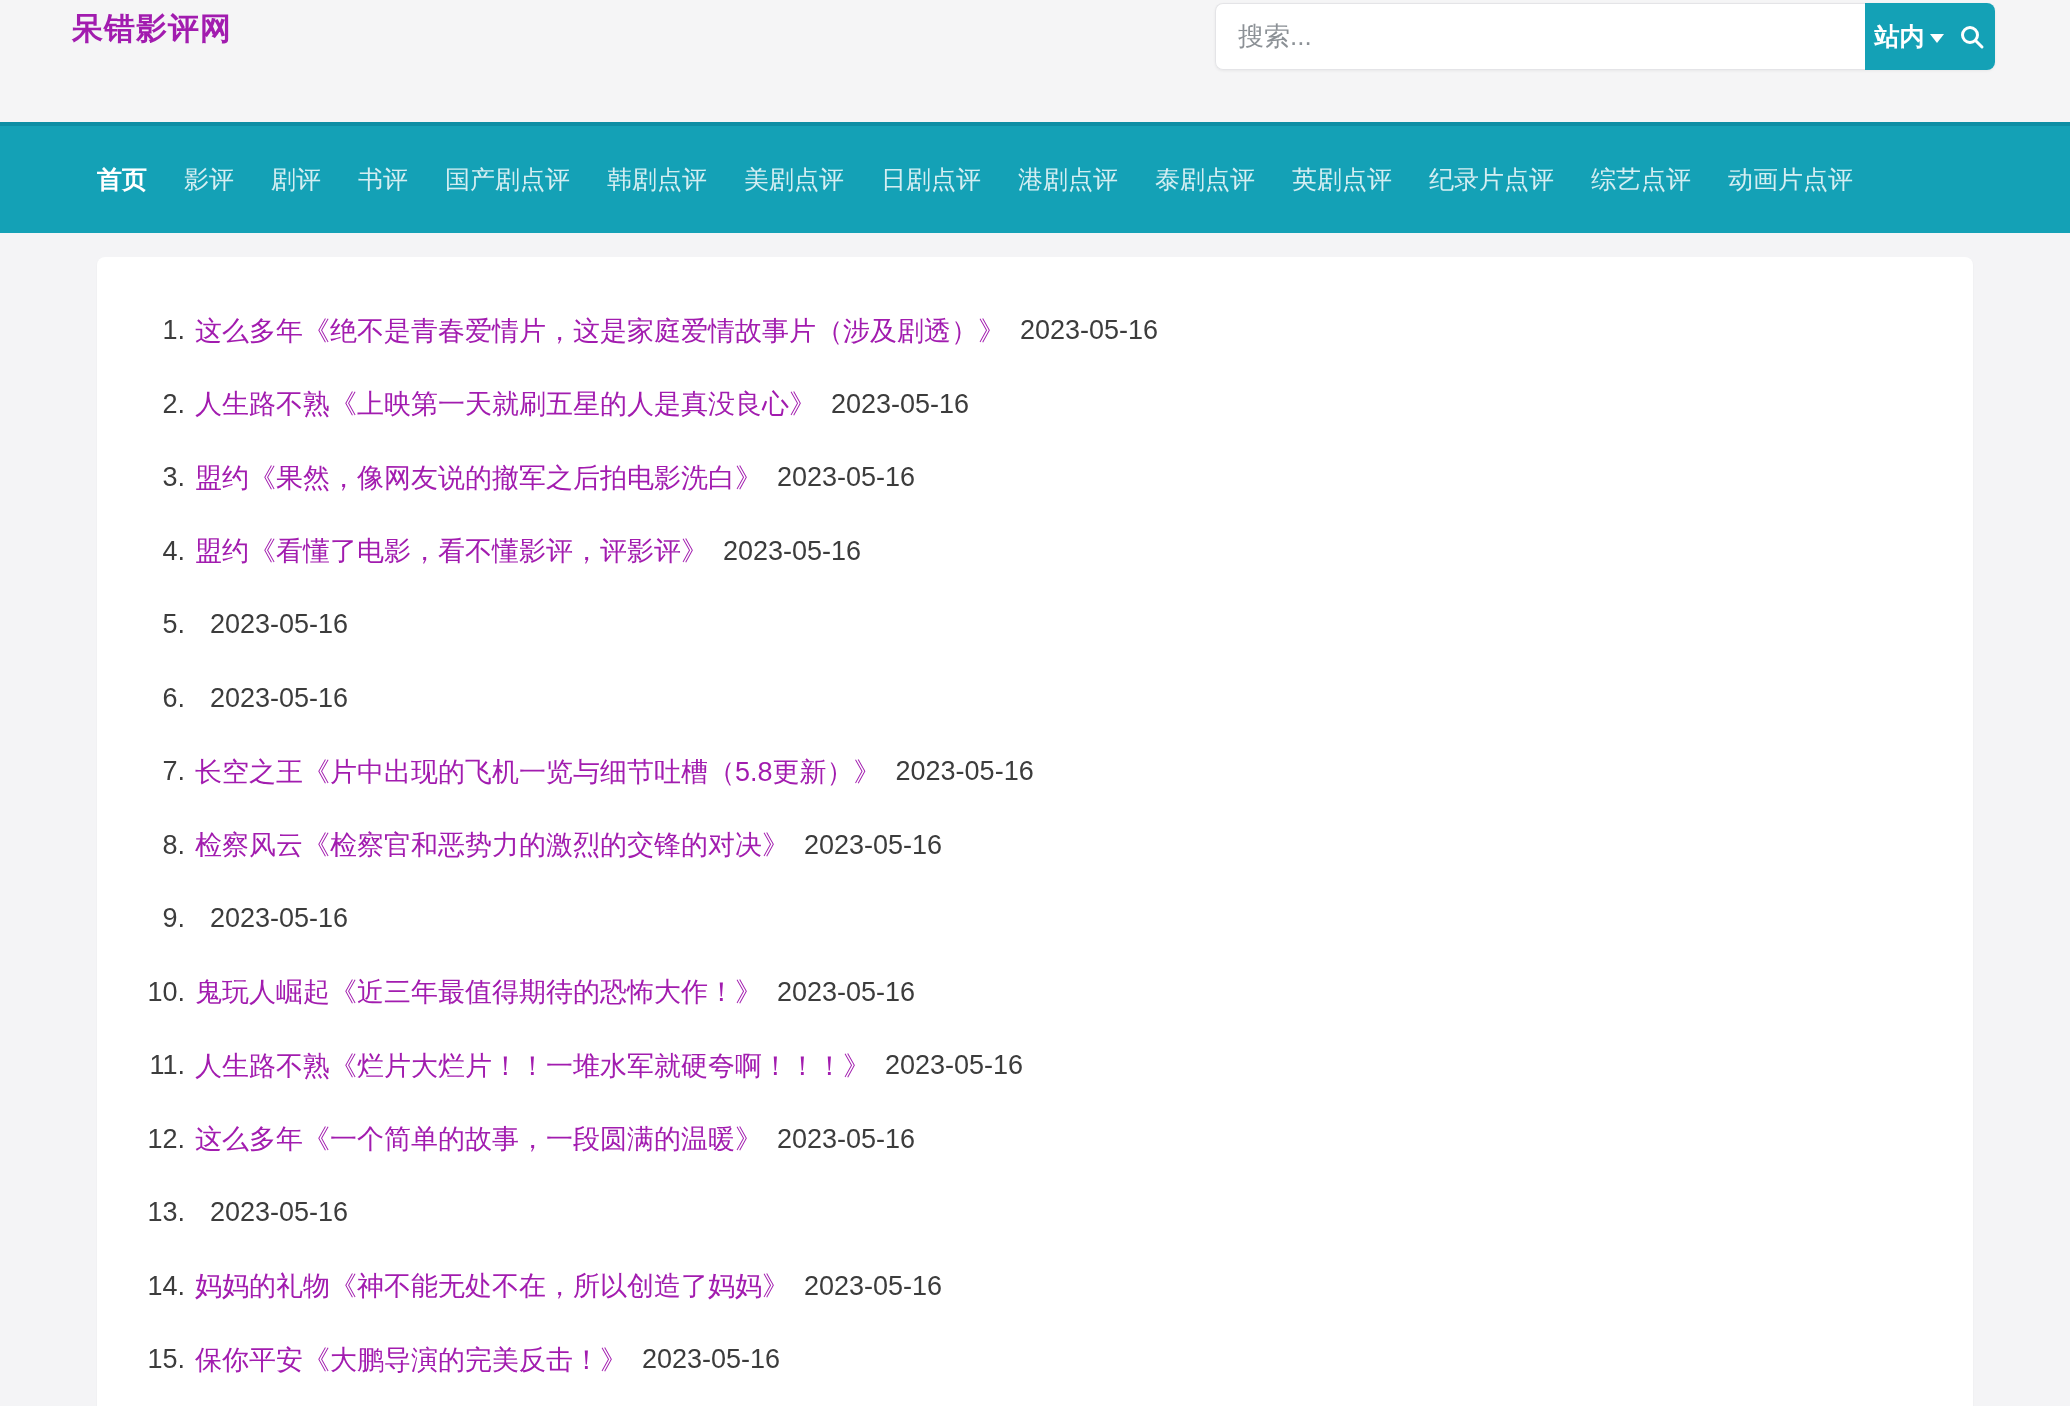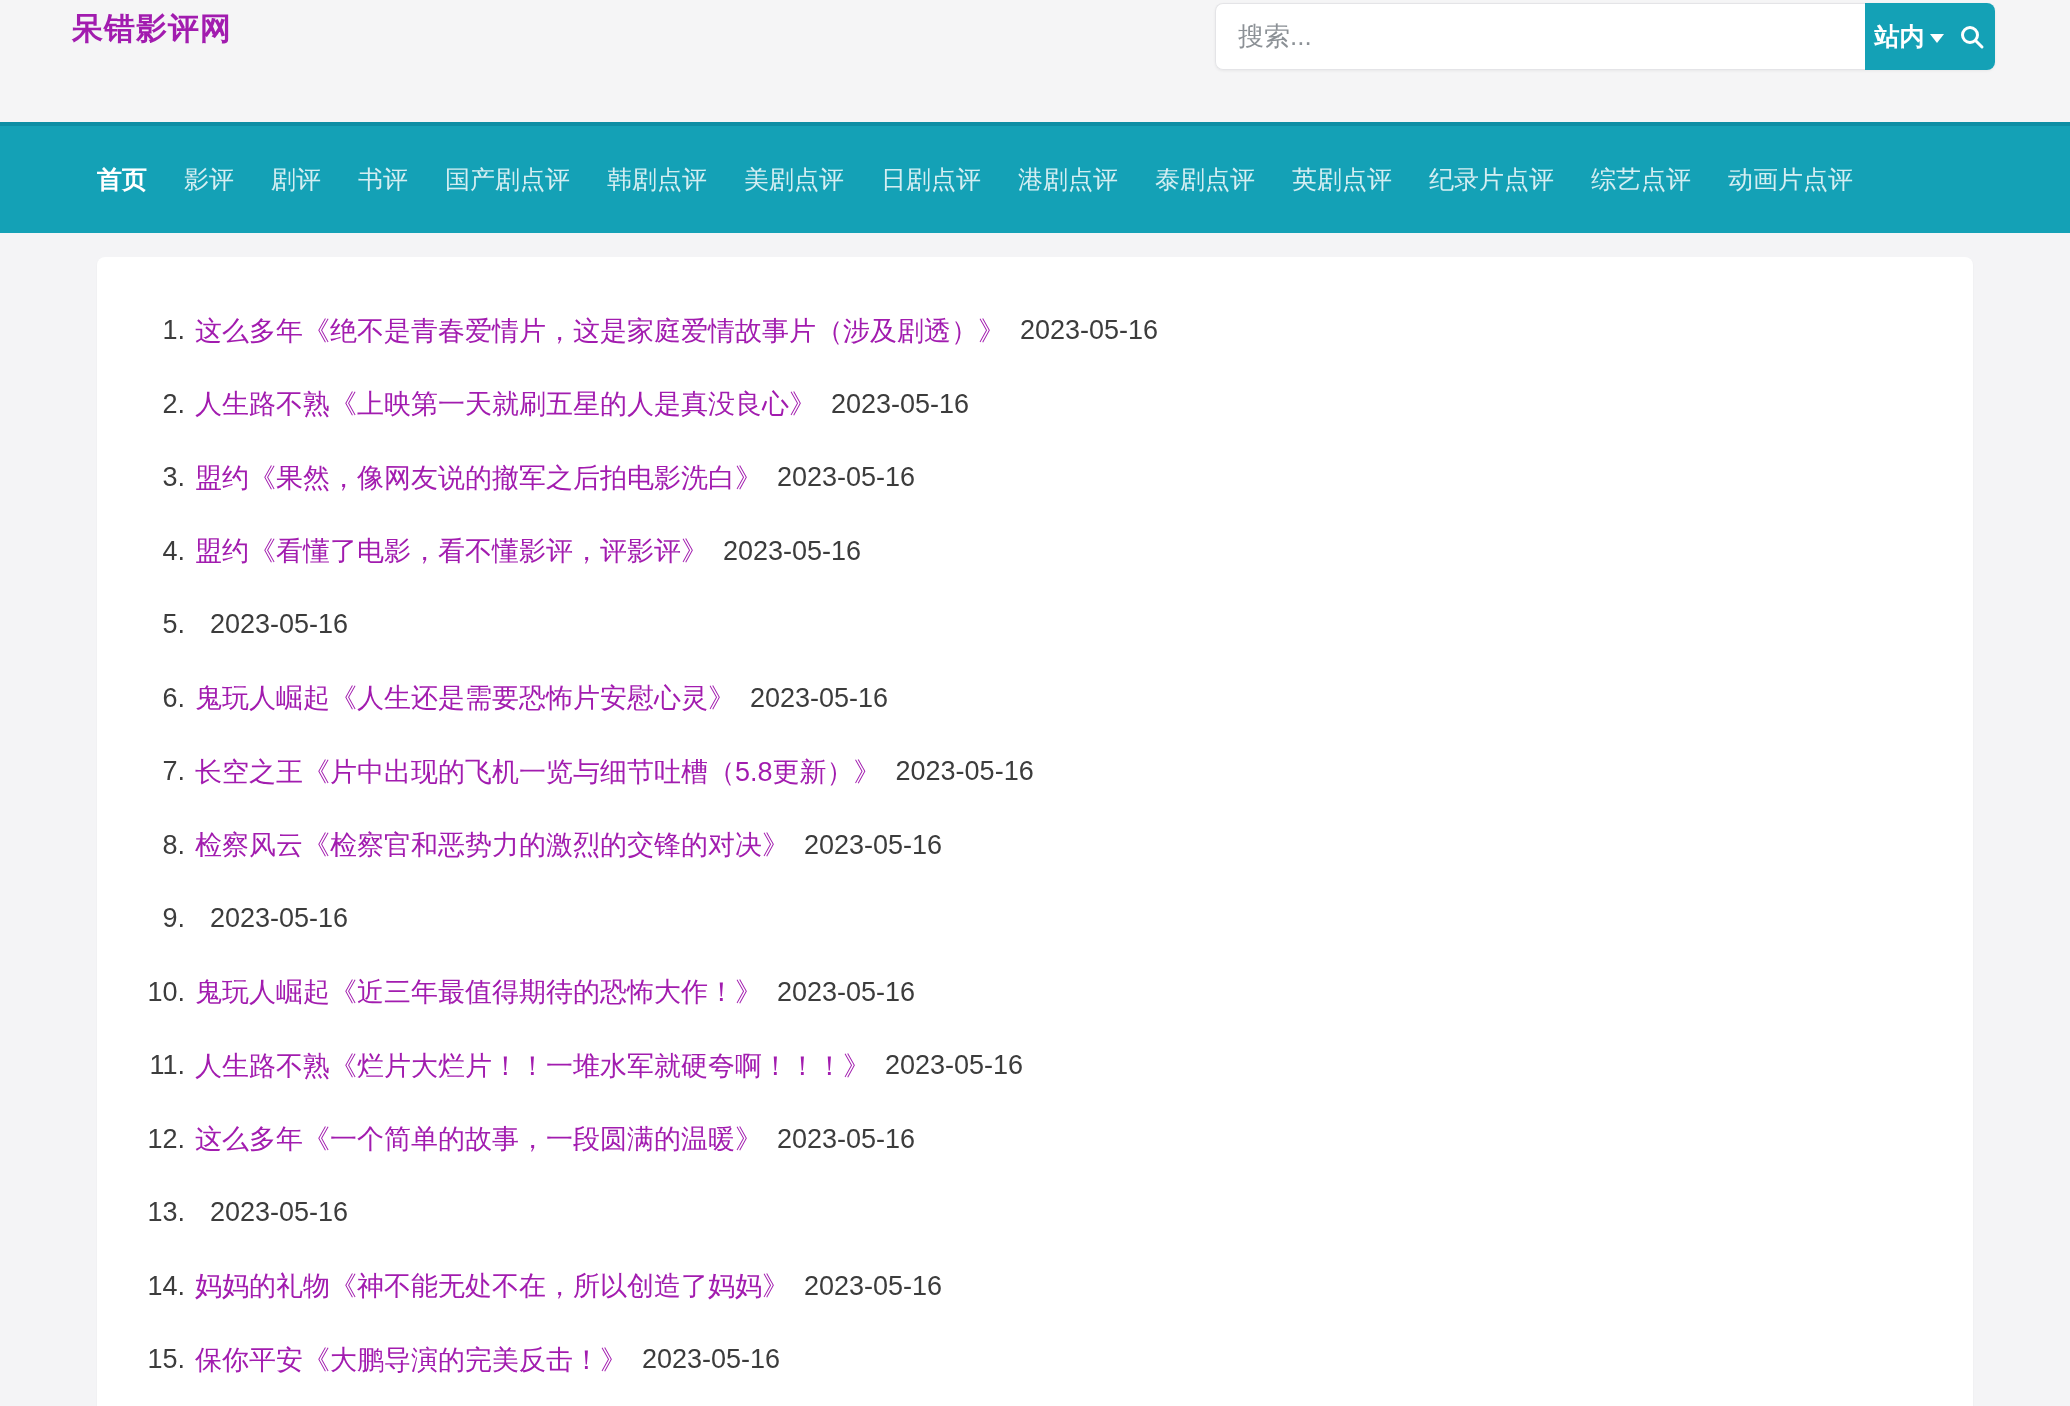--- a/index.html
+++ b/index.html
@@ -134,21 +134,20 @@
         <span class="article-num">4.</span>
         <a class="article-title">盟约《看懂了电影，看不懂影评，评影评》</a>
         <span class="article-date">2023-05-16</span>
       </li>
       <li class="article-row">
         <span class="article-num">5.</span>
         <span class="article-date">2023-05-16</span>
       </li>
       <li class="article-row">
         <span class="article-num">6.</span>
-        <a class="article-title">鬼玩人崛起《人生还是需要恐怖片安慰心灵》</a>
         <span class="article-date">2023-05-16</span>
       </li>
       <li class="article-row">
         <span class="article-num">7.</span>
         <a class="article-title">长空之王《片中出现的飞机一览与细节吐槽（5.8更新）》</a>
         <span class="article-date">2023-05-16</span>
       </li>
       <li class="article-row">
         <span class="article-num">8.</span>
         <a class="article-title">检察风云《检察官和恶势力的激烈的交锋的对决》</a>

